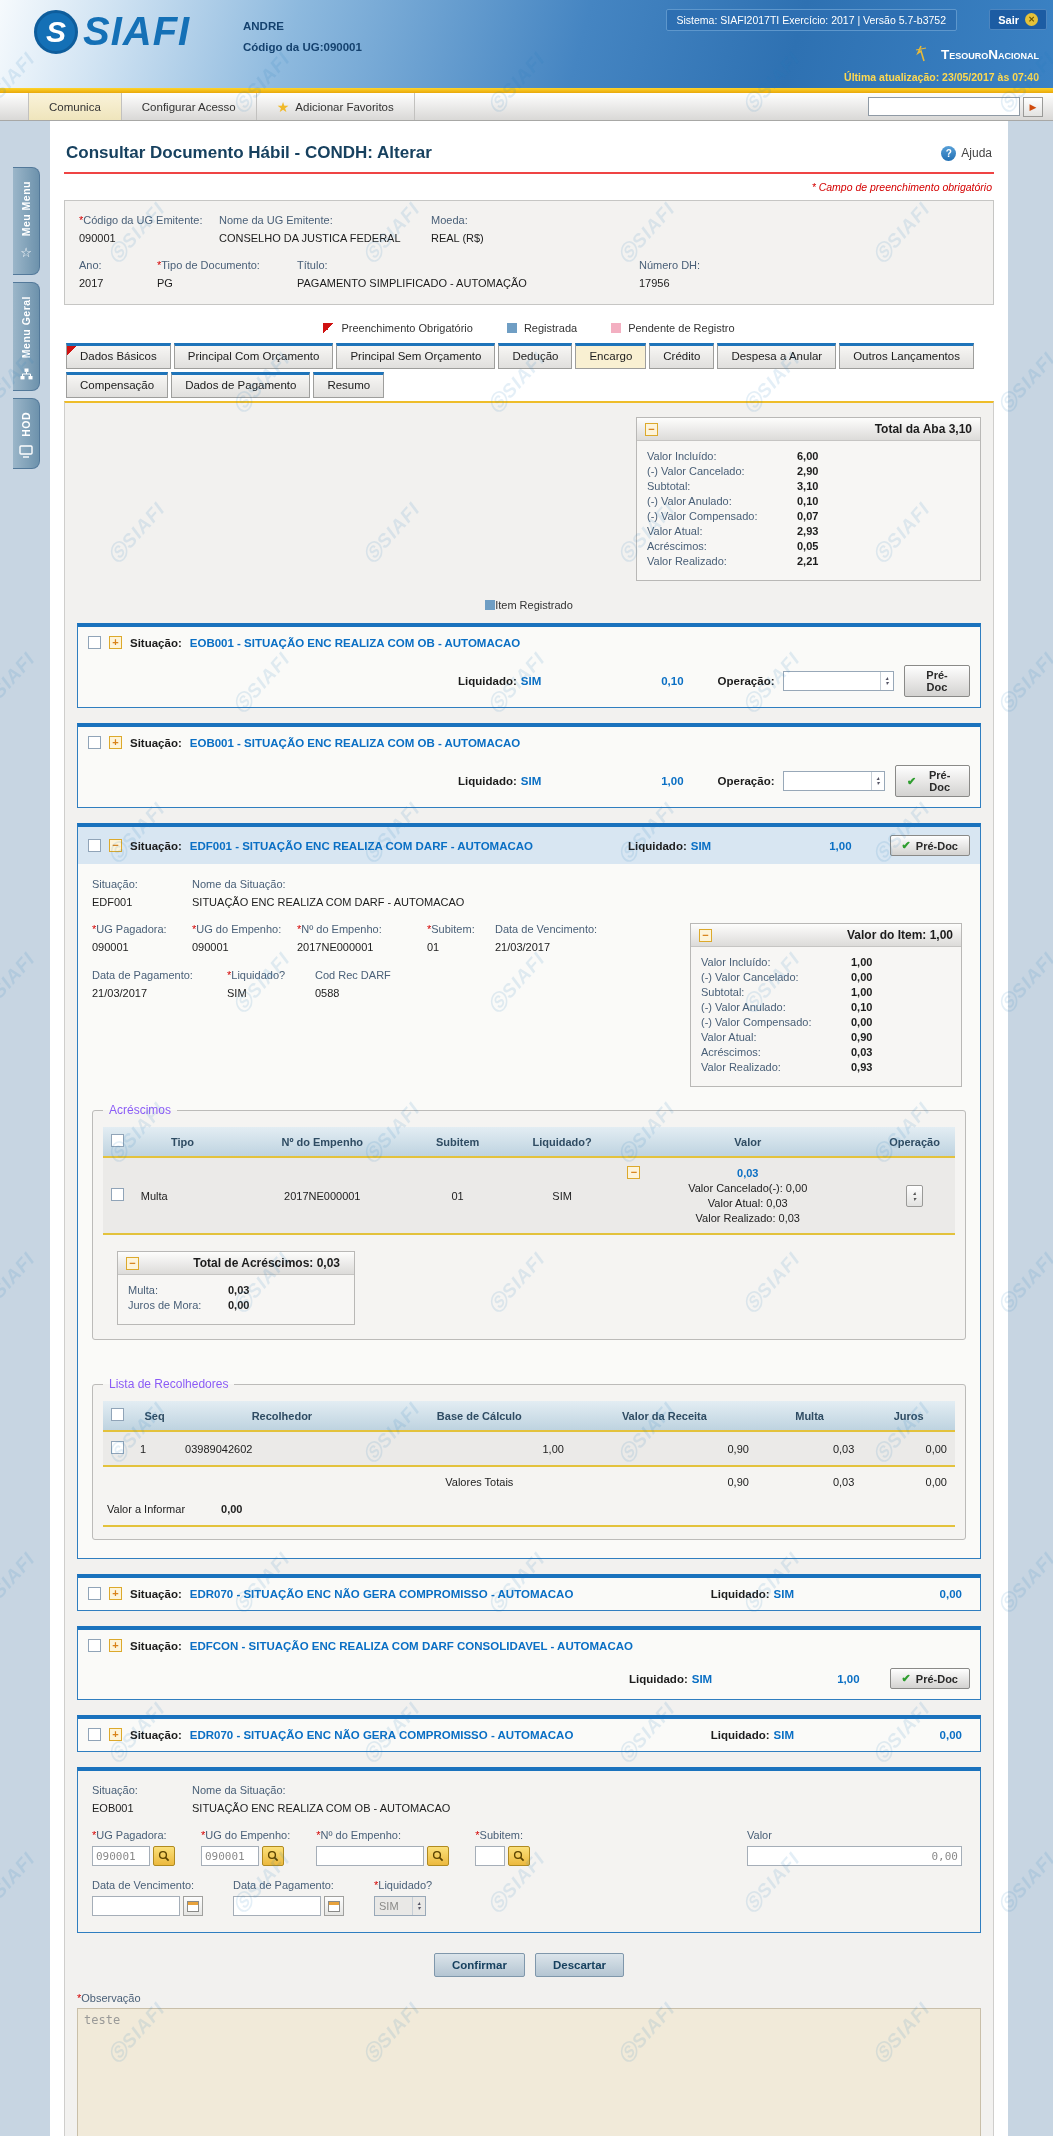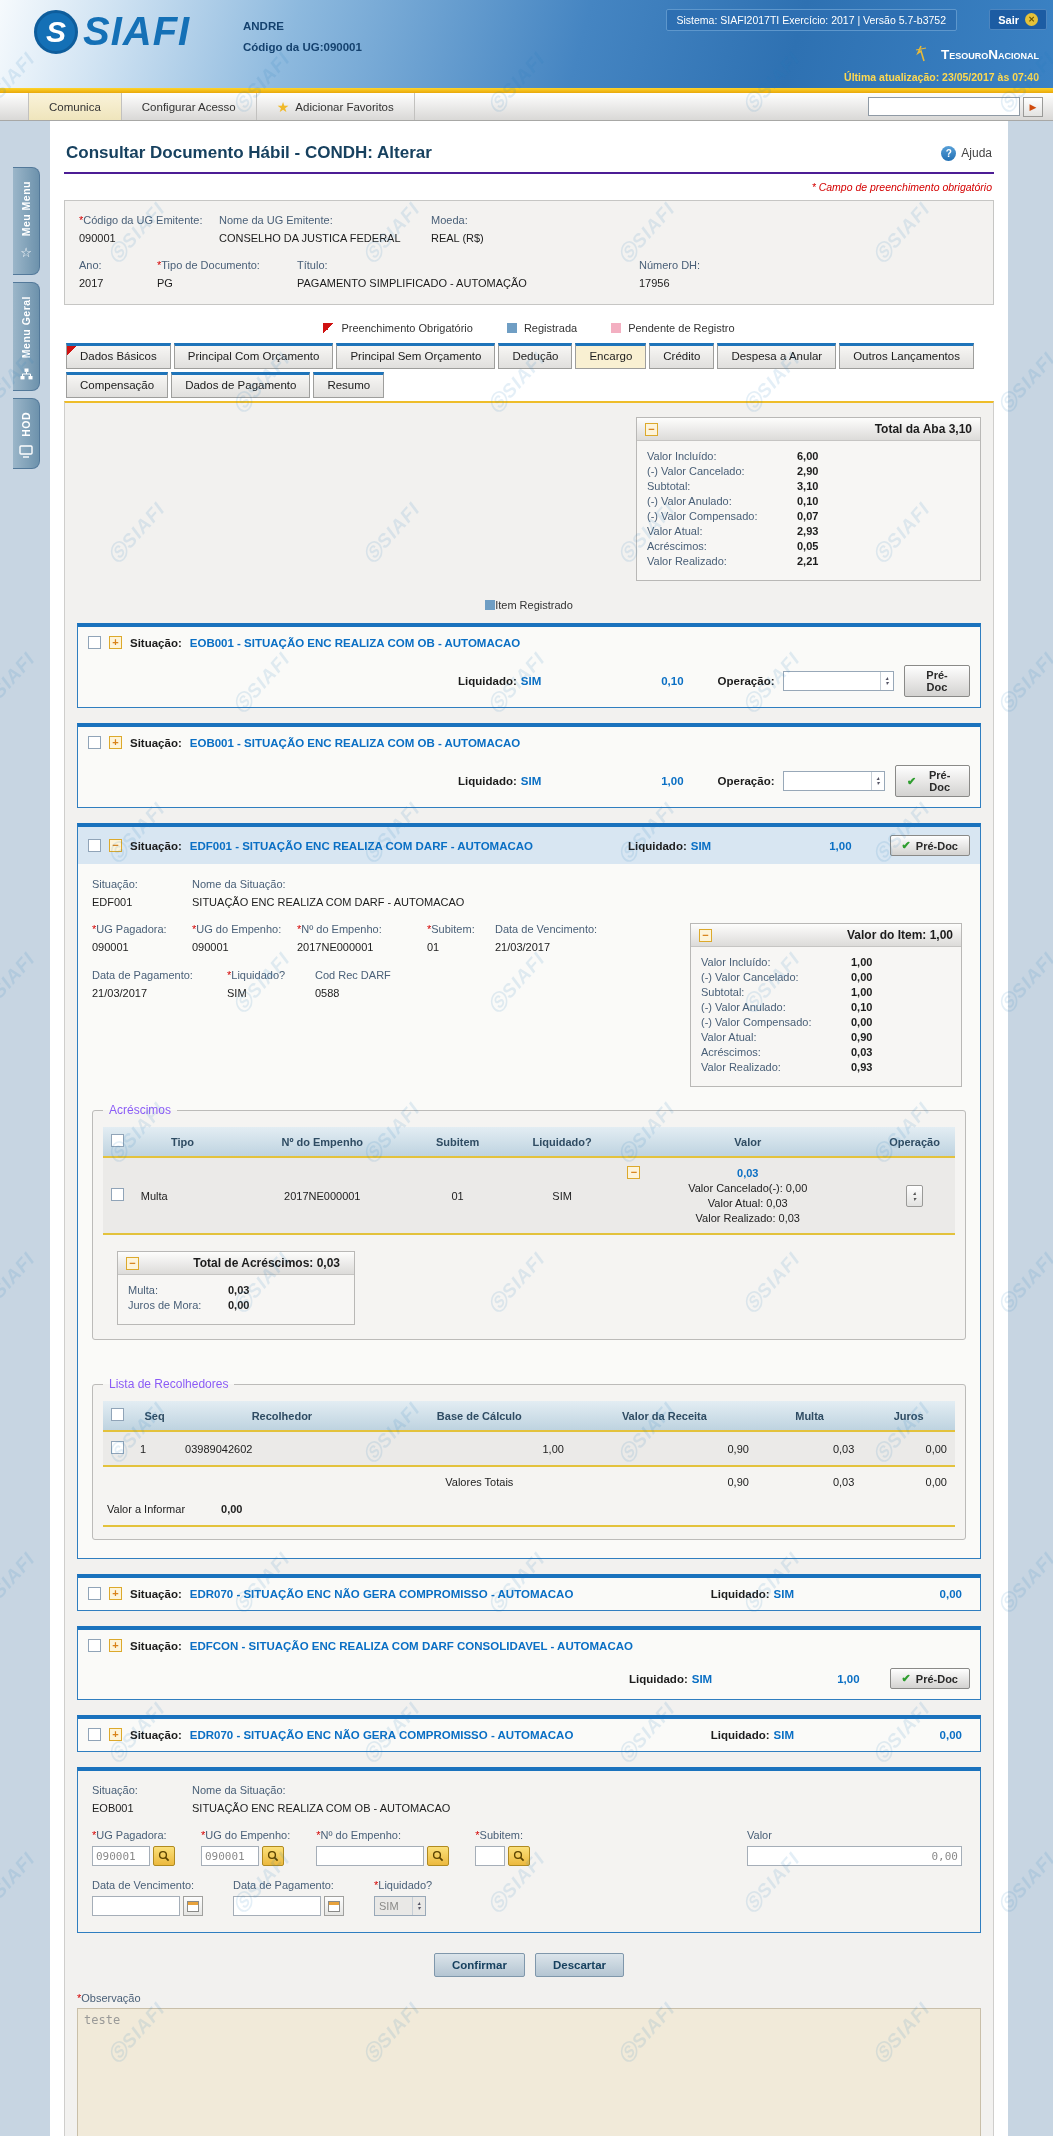--- a/index.html
+++ b/index.html
@@ -47,21 +47,21 @@
 .stab {width:27px; background:linear-gradient(90deg,#9bb6c9,#6d92ac); border:1px solid #53799a; border-left:none;
   border-radius:0 8px 8px 0; color:#fff; display:flex; flex-direction:column; align-items:center;
   padding:13px 0 10px; margin-bottom:7px; cursor:pointer;}
 .stab .vtext {writing-mode:vertical-rl; transform:rotate(180deg); font-size:10.5px; font-weight:bold;
   letter-spacing:.5px; margin-bottom:9px;}
 .ico-star-w {font-size:13px; color:#fff;}
 .ico-star-w::before {content:"☆";}
 .main-panel {margin-left:50px; width:958px; background:#fff; padding:16px 14px 4px; position:relative; z-index:1;}
 
 
-.title-row {display:flex; justify-content:space-between; align-items:center; border-bottom:2px solid #4c1d95;
+.title-row {display:flex; justify-content:space-between; align-items:center; border-bottom:2px solid #ef4444;
   padding:6px 2px 9px;}
 .title-row h1 {font-size:17px; color:#17415f;}
 .help-btn {display:flex; align-items:center; gap:5px; font-size:12px; color:#444; cursor:pointer;}
 .ico-help {width:15px;height:15px;border-radius:50%;background:linear-gradient(#58a0d8,#2270b4);color:#fff;
   font-size:10px;font-weight:bold;text-align:center;line-height:15px;}
 .ico-help::before {content:"?";}
 .required-note {text-align:right; color:#d40000; font-size:10.5px; margin:7px 2px 7px;font-style:italic;}
 
 
 .doc-box {border:1px solid #c6c6c4; background:#f3f2f0; padding:13px 14px 15px;}

